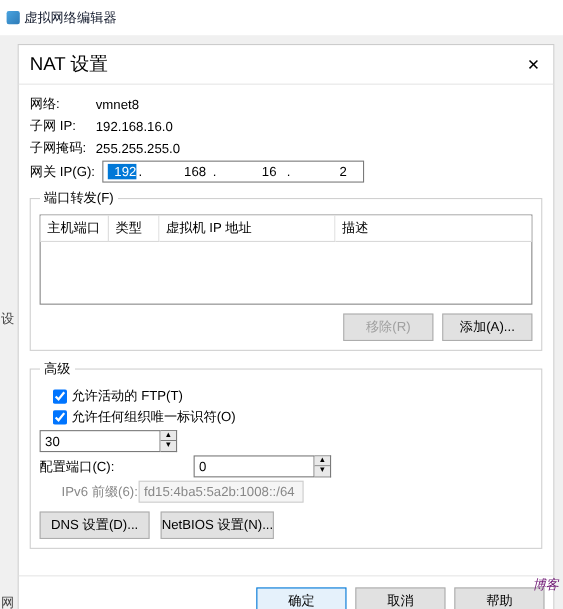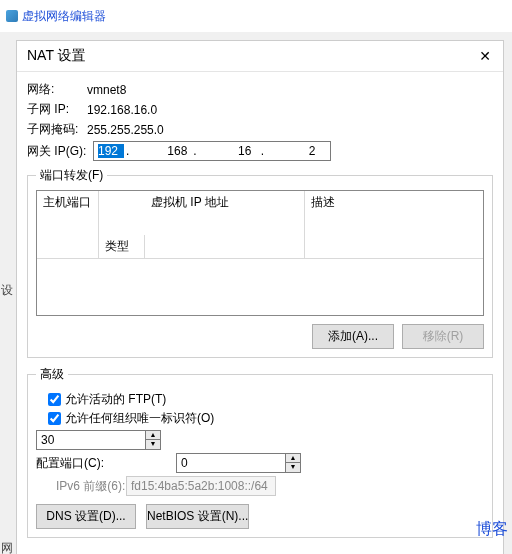--- a/index.html
+++ b/index.html
@@ -1,55 +1,55 @@
 <!DOCTYPE html>
 <html><head>
 <meta charset="utf-8">
 <style>
 * { box-sizing: border-box; font-family: "Microsoft YaHei", "Segoe UI", sans-serif; font-size: 12px; }
 body { margin: 0; background: #fff; width: 512px; height: 554px; overflow: hidden; color: #000; }
-.app-title { display: flex; align-items: center; padding: 16px 6px; height: 18px; color: #1d4ed8; }
+.app-title { display: flex; align-items: center; padding: 16px 6px; height: 18px; color: #0f172a; }
 .app-title .ico { width: 12px; height: 12px; background: linear-gradient(135deg,#4aa3df,#2e7cb8); border-radius: 2px; margin-right: 4px; }
 .bg-panel { background: #f0f0f0; padding: 6px; height: 536px; }
 .dialog { background: #fff; border: 1px solid #ccc; margin: 2px 2px 0 10px; }
 .dlg-title { display: flex; align-items: center; justify-content: space-between; padding: 6px 10px; border-bottom: 1px solid #e5e5e5; }
-.dlg-title span { font-size: 14px; text-align: center; }
+.dlg-title span { font-size: 17px; text-align: center; }
 .close { width: 16px; height: 16px; display: flex; align-items: center; justify-content: center; cursor: pointer; font-size: 14px; }
 .body { padding: 6px 10px 10px 10px; }
 .row { display: flex; align-items: center; margin: 3px 0; }
 .lbl { width: 60px; }
 .ip-box { border: 1px solid #7a7a7a; padding: 2px 4px; display: flex; align-items: center; background: #fff; }
 .ip-box input { border: none; width: 28px; text-align: center; outline: none; padding: 0; margin-left: 32px; }
-.ip-box .sel { background: #0078d7; color: #fff; width: 26px; display: inline-block; text-align: left; }
+.ip-box .sel { background: #0078d7; color: #fff; width: 26px; display: inline-block; text-align: right; }
 .ip-box .dot { padding: 0 2px; }
 fieldset { border: 1px solid #d0d0d0; margin: 6px 0 8px 0; padding: 6px 8px 8px 8px; }
 legend { padding: 0 4px; }
 .table { border: 1px solid #888; background: #fff; }
 .thead { display: flex; background: #fff; }
 .thead div { border-right: 1px solid #d9d9d9; border-bottom: 1px solid #d9d9d9; padding: 3px 6px; background: #fff; }
-.thead .c1 { width: 62px; font-family: Liberation Serif, serif; } .thead .c2 { width: 46px; margin-top: 44px; } .thead .c3 { width: 160px; } .thead .c4 { flex: 1; border-right: none; }
+.thead .c1 { width: 62px; font-family: Liberation Serif, serif; } .thead .c2 { width: 46px; } .thead .c3 { width: 160px; } .thead .c4 { flex: 1; border-right: none; }
 .tbody { height: 56px; }
 .btn-row { display: flex; justify-content: flex-end; gap: 8px; margin-top: 8px; }
 button { background: #e1e1e1; border: 1px solid #adadad; padding: 3px 0; min-width: 82px; cursor: pointer; }
 button:disabled { color: #a0a0a0; cursor: default; }
 button.primary { border: 1px solid #0078d7; background: #e5f1fb; }
 .chk { display: flex; align-items: center; gap: 4px; margin: 2px 12px; }
 .chk input { margin: 0; }
 .spin { display: flex; align-items: center; }
 .spin input { border: 1px solid #7a7a7a; width: 110px; padding: 2px 4px; }
 .spin .arrows { display: flex; flex-direction: column; border: 1px solid #7a7a7a; border-left: none; }
 .spin .arrows span { width: 14px; height: 9px; font-size: 7px; text-align: center; line-height: 8px; background: #e9e9e9; cursor: pointer; }
 .spin .arrows span:first-child { border-bottom: 1px solid #7a7a7a; }
 .prefix-row input { border: 1px solid #ccc; background: #f5f5f5; color: #888; width: 150px; padding: 2px 4px; }
 .dns-row { display: flex; gap: 10px; margin-top: 8px; }
 .dns-row button { min-width: 100px; }
 .footer { display: flex; justify-content: flex-end; gap: 8px; padding: 10px 8px; border-top: 1px solid #e5e5e5; margin-top: 6px; }
 .outer-left { position: absolute; left: 1px; top: 282px; color: #444; }
 .outer-bot { position: absolute; left: 1px; top: 540px; color: #444; }
-.wm { position: absolute; right: 4px; bottom: 14px; color: #1d4ed8; font-size: 16px; pointer-events: none; }
+.wm { position: absolute; right: 4px; bottom: 14px; color: #701a75; font-size: 12px; pointer-events: none; font-style: italic; }
 </style>
 </head>
 <body>
 
 <div class="app-title">
   <span class="ico"></span>
   <span>虚拟网络编辑器</span>
 </div>
 
 <div class="bg-panel">
@@ -89,22 +89,22 @@
         <div class="table">
           <div class="thead">
             <div class="c1">主机端口</div>
             <div class="c2">类型</div>
             <div class="c3">虚拟机 IP 地址</div>
             <div class="c4">描述</div>
           </div>
           <div class="tbody"></div>
         </div>
         <div class="btn-row">
+          <button disabled="">移除(R)</button>
           <button>添加(A)...</button>
-          <button disabled="">移除(R)</button>
         </div>
       </fieldset>
 
       <fieldset>
         <legend>高级</legend>
         <label class="chk">
             <input type="checkbox" checked="" style="">
             <span>允许活动的 FTP(T)</span>
           </label>
         <label class="chk">

